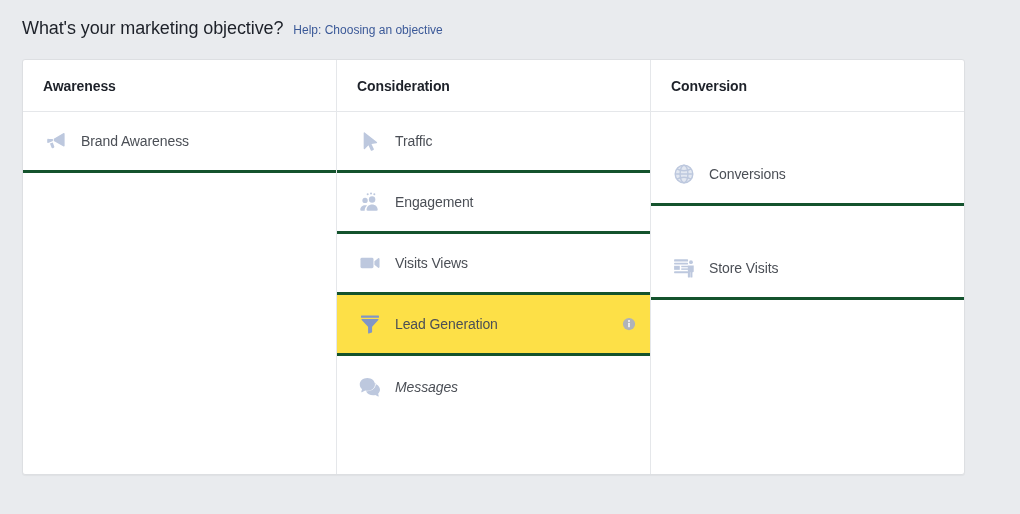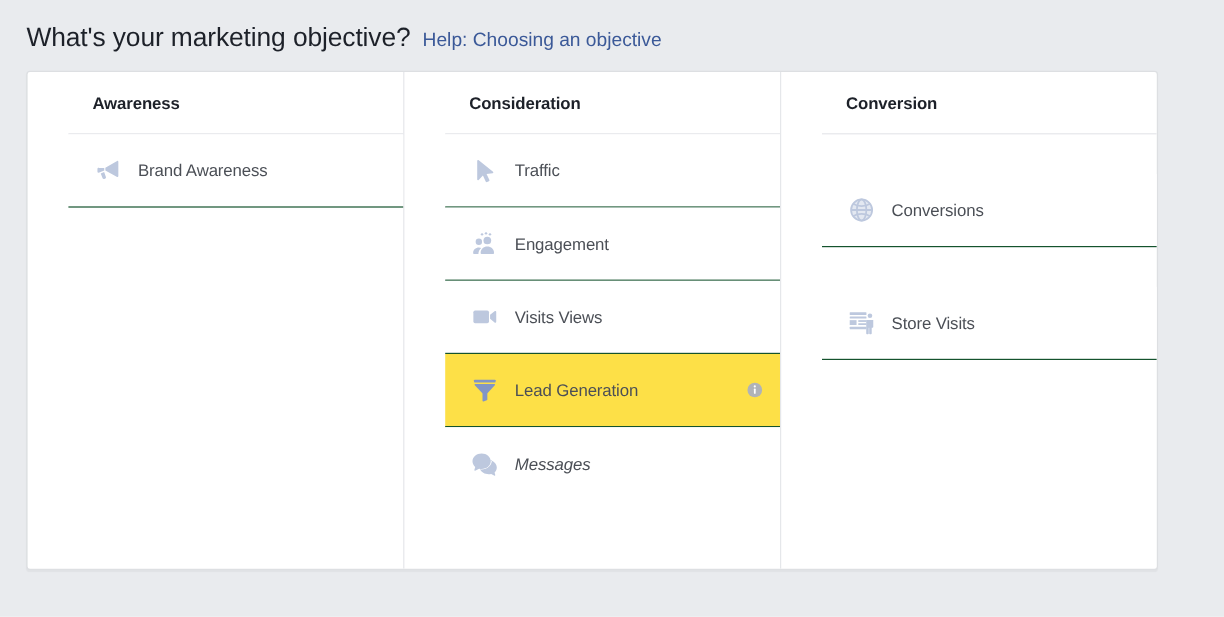--- a/index.html
+++ b/index.html
@@ -19,28 +19,28 @@
   .page-head {
     position: absolute;
     left: 22px;
     top: 18px;
     display: flex;
     align-items: baseline;
     gap: 10px;
     white-space: nowrap;
   }
   .page-title {
-    font-size: 22px;
+    font-size: 18px;
     color: #1d2129;
     font-weight: 400;
     letter-spacing: -0.1px;
     text-align: right;
   }
   .help-link {
-    font-size: 16px;
+    font-size: 12px;
     color: #3b5998;
     text-decoration: none;
     font-weight: 400;
   }
 
   
   .card {
     position: absolute;
     left: 22px;
     top: 59px;
@@ -54,21 +54,20 @@
     overflow: hidden;
     box-shadow: 0 1px 1px rgba(0,0,0,0.04);
   }
 
   .column {
     flex: 1 1 0;
     min-width: 0;
     border-right: 1px solid #e5e7ea;
     display: flex;
     flex-direction: column;
-    padding-left: 34px;
   }
   .column:last-child { border-right: none; gap: 33px; }
 
   .col-head {
     height: 52px;
     min-height: 52px;
     display: flex;
     align-items: center;
     padding: 0 0 0 20px;
     border-bottom: 1px solid #e5e7ea;
@@ -81,21 +80,21 @@
     letter-spacing: -0.1px;
   }
 
   
   .obj-row {
     height: 61px;
     min-height: 61px;
     display: flex;
     align-items: center;
     padding: 0 14px 0 20px;
-    border-bottom: 1px solid #14532d;
+    border-bottom: 3px solid #14532d;
     box-sizing: border-box;
     cursor: pointer;
     background: #ffffff;
   }
   .obj-row.selected {
     background: #fde047;
   }
   .obj-row.no-border { border-bottom: none; font-style: italic; }
 
   .obj-icon {

